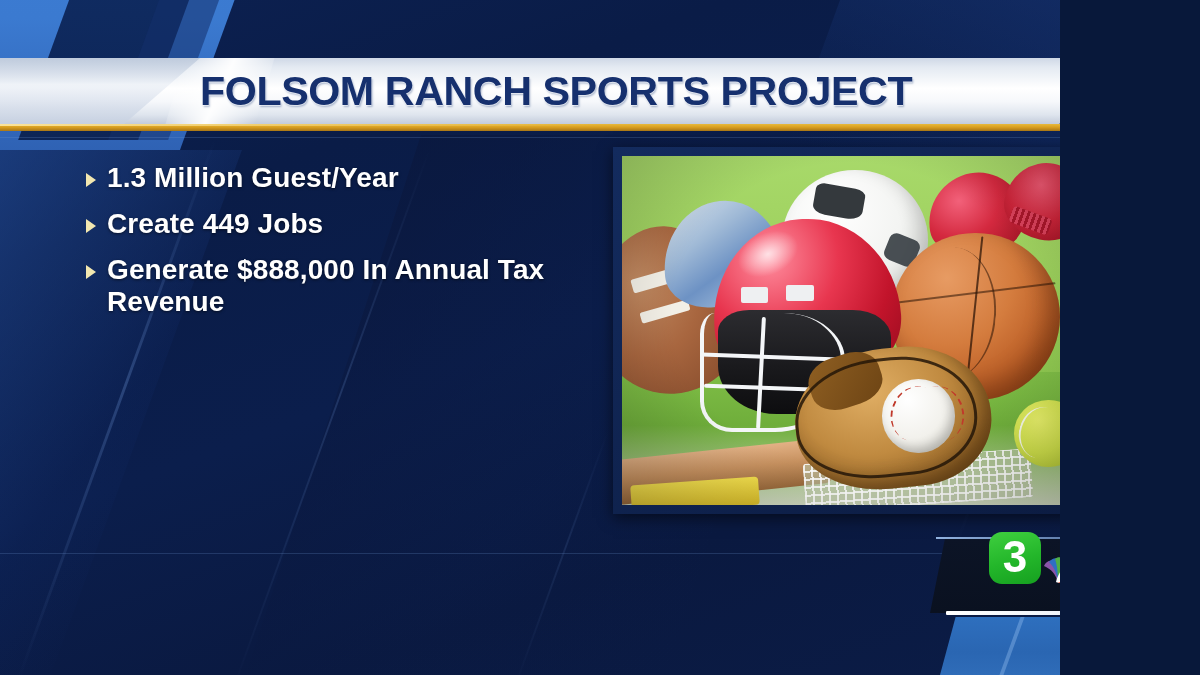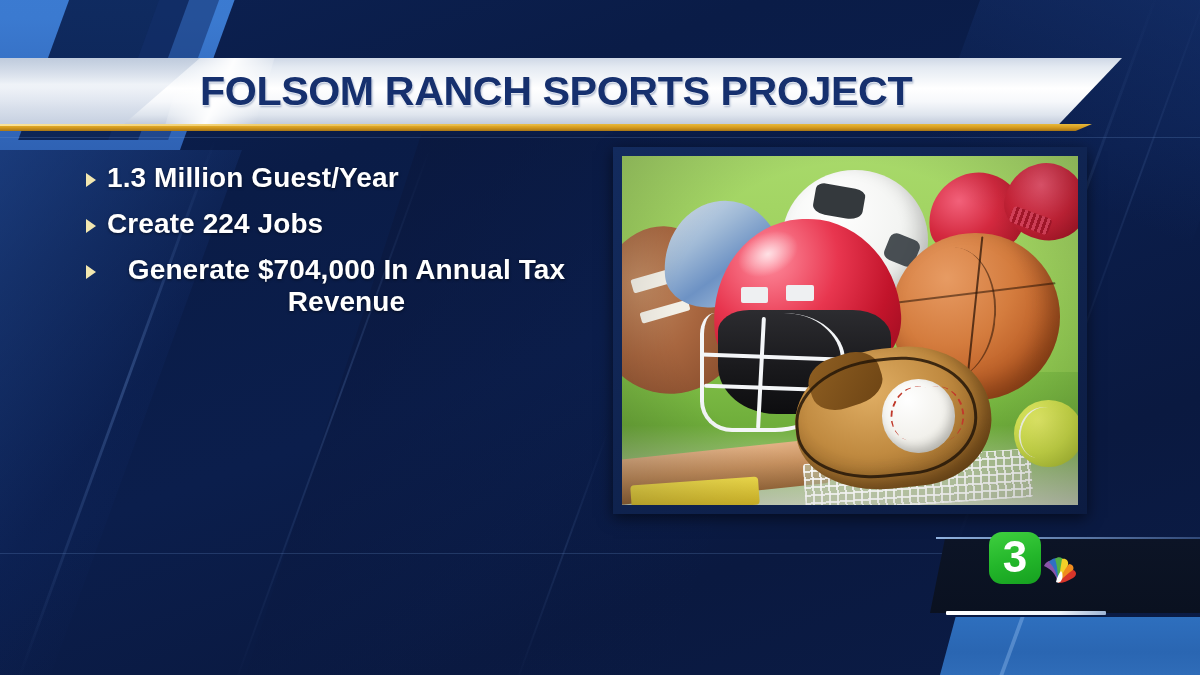--- a/index.html
+++ b/index.html
@@ -7,21 +7,21 @@
 
   html, body {
     width:1200px; height:675px;
     overflow:hidden;
     background:#08183a;
     font-family:"Liberation Sans", sans-serif;
   }
 
   #stage {
     position:relative;
-    width:1200px; height:675px;
+    width:1060px; height:675px;
     overflow:hidden;
     background:
       linear-gradient(160deg, #0c2152 0%, #0a1c47 25%, #0b1e4c 50%, #0a1940 75%, #0b1c46 100%);
   }
 
   
   .bg-layer { position:absolute; inset:0; overflow:hidden; pointer-events:none; }
 
   .diag-bright-topleft {
     position:absolute;
@@ -150,21 +150,20 @@
   
   .bullets {
     position:absolute;
     left:86px; top:162px;
     width:500px;
   }
   .bullet-row {
     display:flex;
     align-items:flex-start;
     margin-bottom:14px;
-    text-align:center;
   }
   .bullet-marker {
     flex:0 0 auto;
     width:0; height:0;
     border-top:7px solid transparent;
     border-bottom:7px solid transparent;
     border-left:10px solid #f2e7b0;
     margin-top:11px;
     margin-right:11px;
   }
@@ -518,25 +517,25 @@
   <div class="gold-rule"></div>
   <div class="gold-rule-hilite"></div>
 
   <div class="bullets">
     <div class="bullet-row">
       <span class="bullet-marker"></span>
       <span class="bullet-text">1.3 Million Guest/Year</span>
     </div>
     <div class="bullet-row">
       <span class="bullet-marker"></span>
-      <span class="bullet-text">Create 224 Jobs</span>
+      <span class="bullet-text">Create 449 Jobs</span>
     </div>
     <div class="bullet-row">
       <span class="bullet-marker"></span>
-      <span class="bullet-text">Generate $704,000 In Annual Tax Revenue</span>
+      <span class="bullet-text">Generate $888,000 In Annual Tax Revenue</span>
     </div>
   </div>
 
   <div class="photo-frame">
     <div class="photo-inner" aria-label="Assorted sports equipment: football, bicycle helmet, soccer ball, red football helmet, basketball, boxing gloves, baseball glove with baseball, tennis ball and bat on green turf">
       <div class="ph-bg-top"></div>
       <div class="ph-bg-turf"></div>
 
       <div class="ph-obj football"></div>
       <div class="ph-obj football-stripe"></div>

